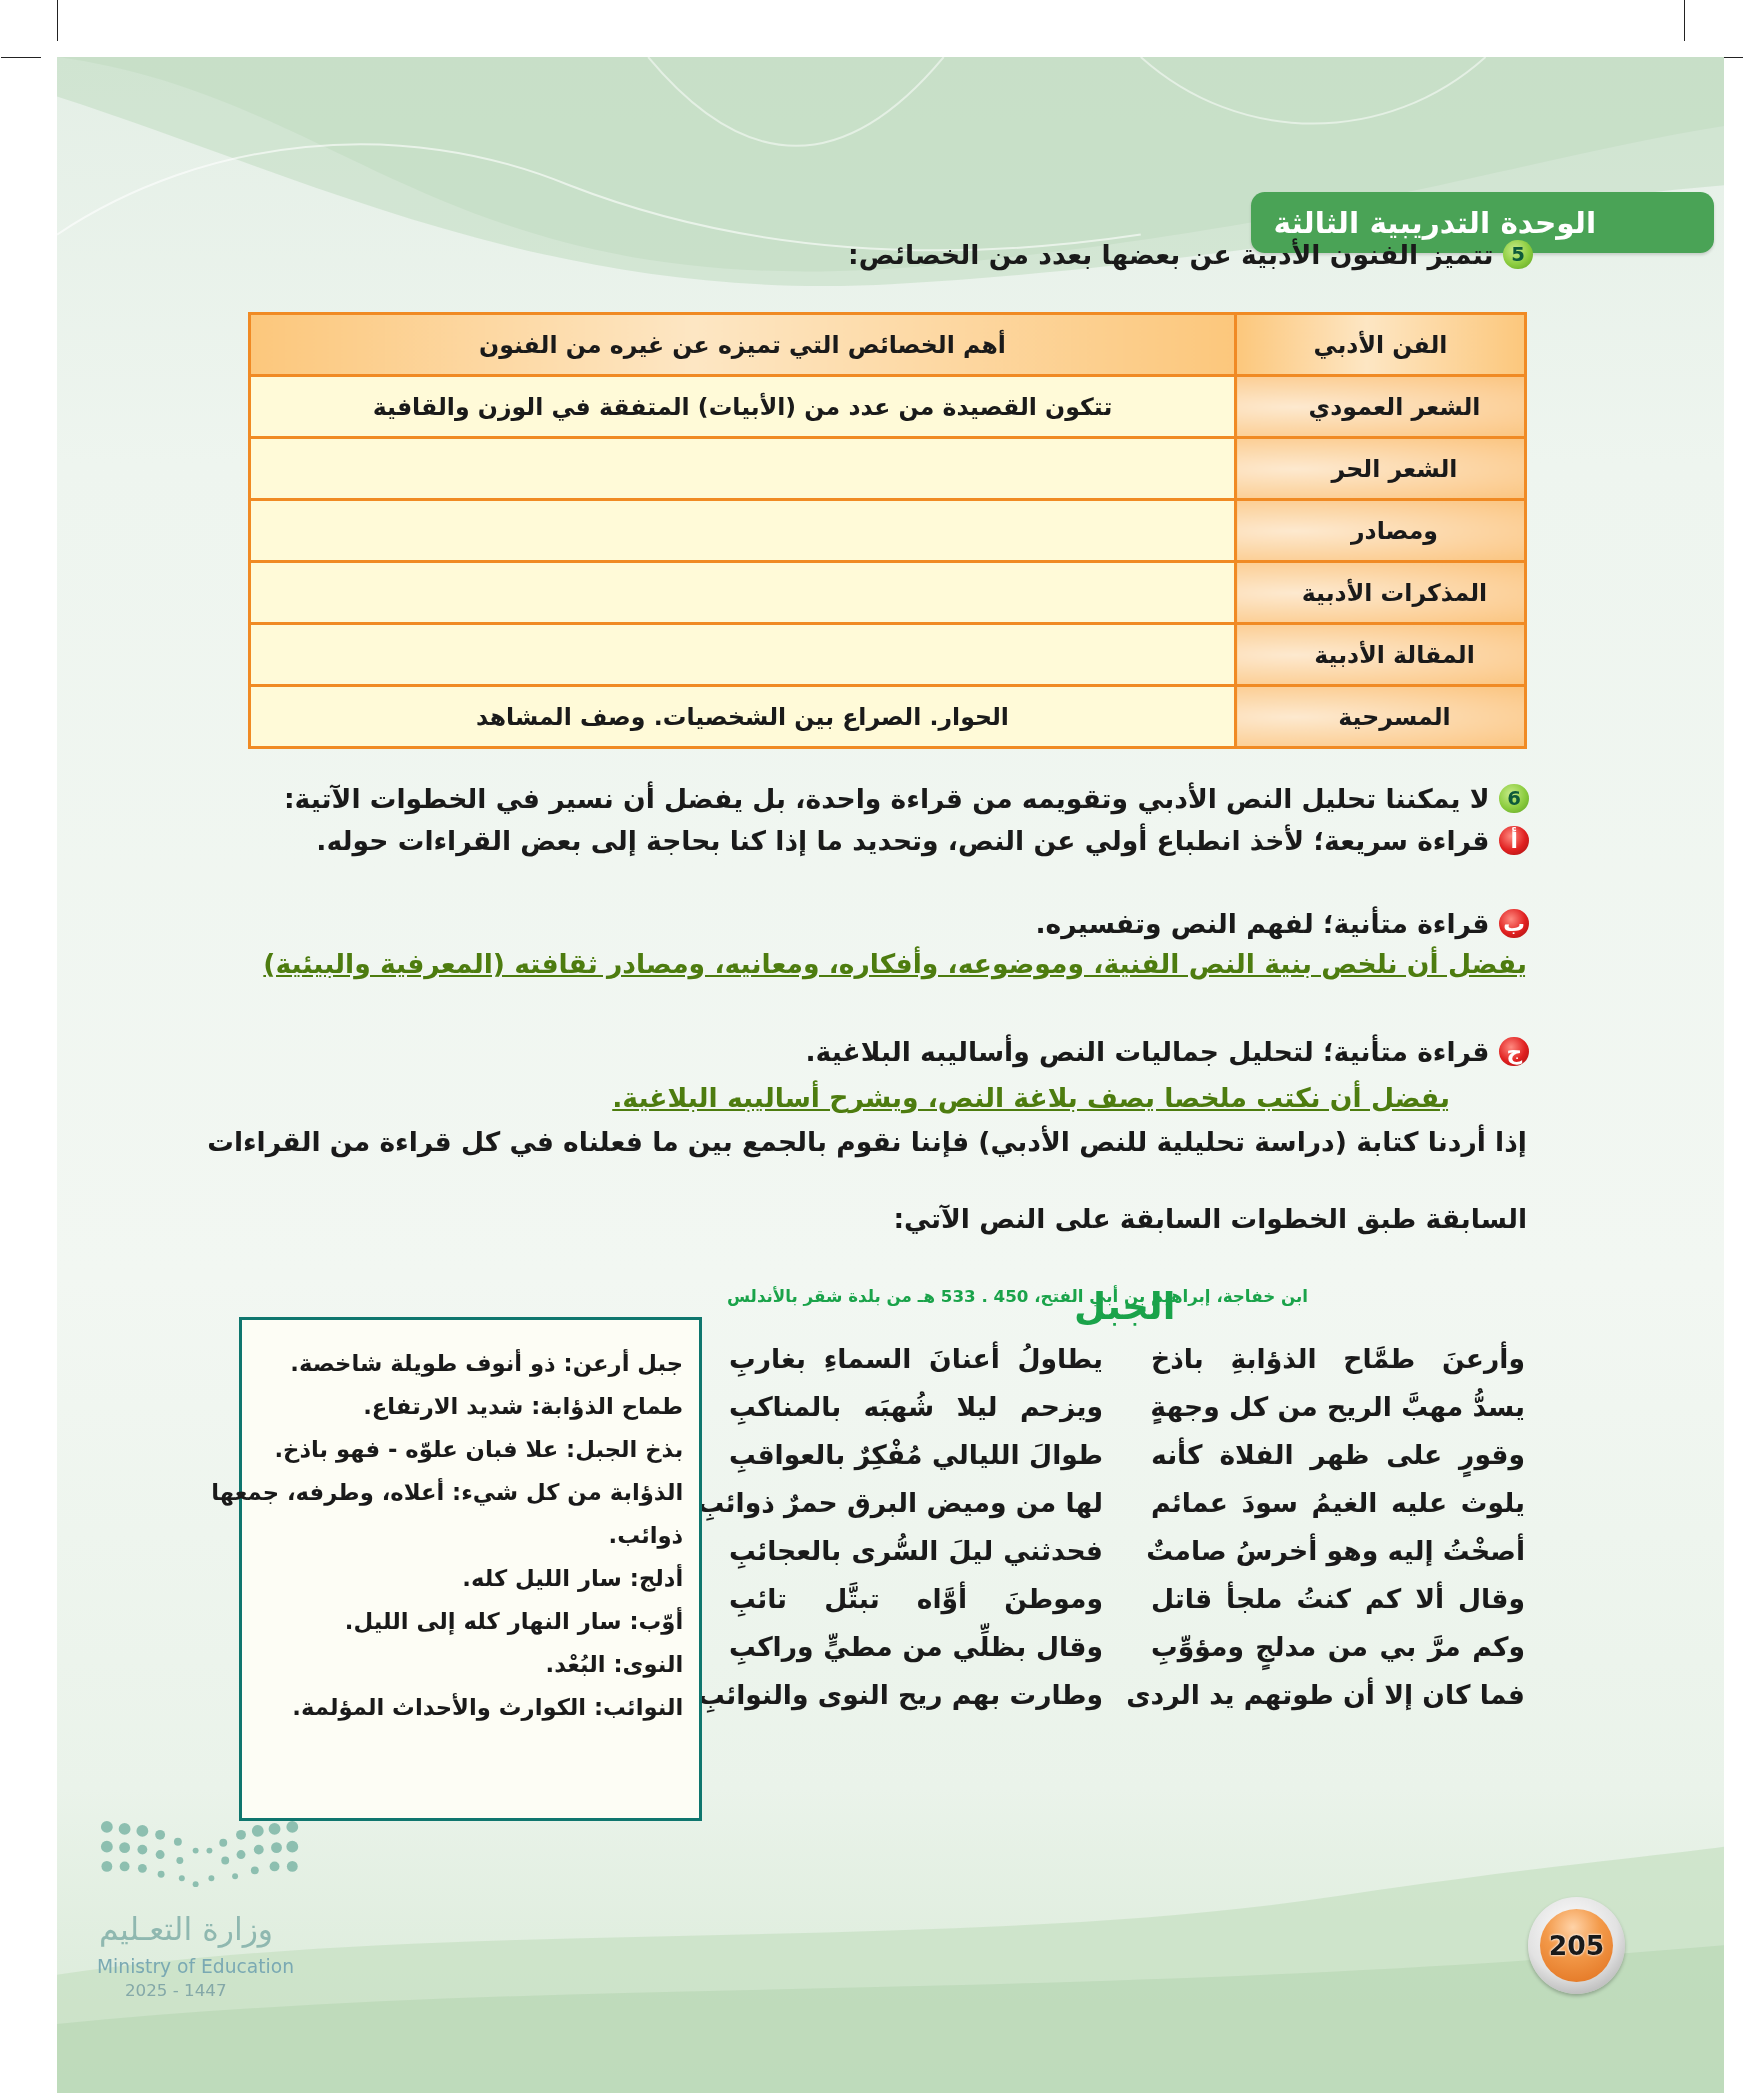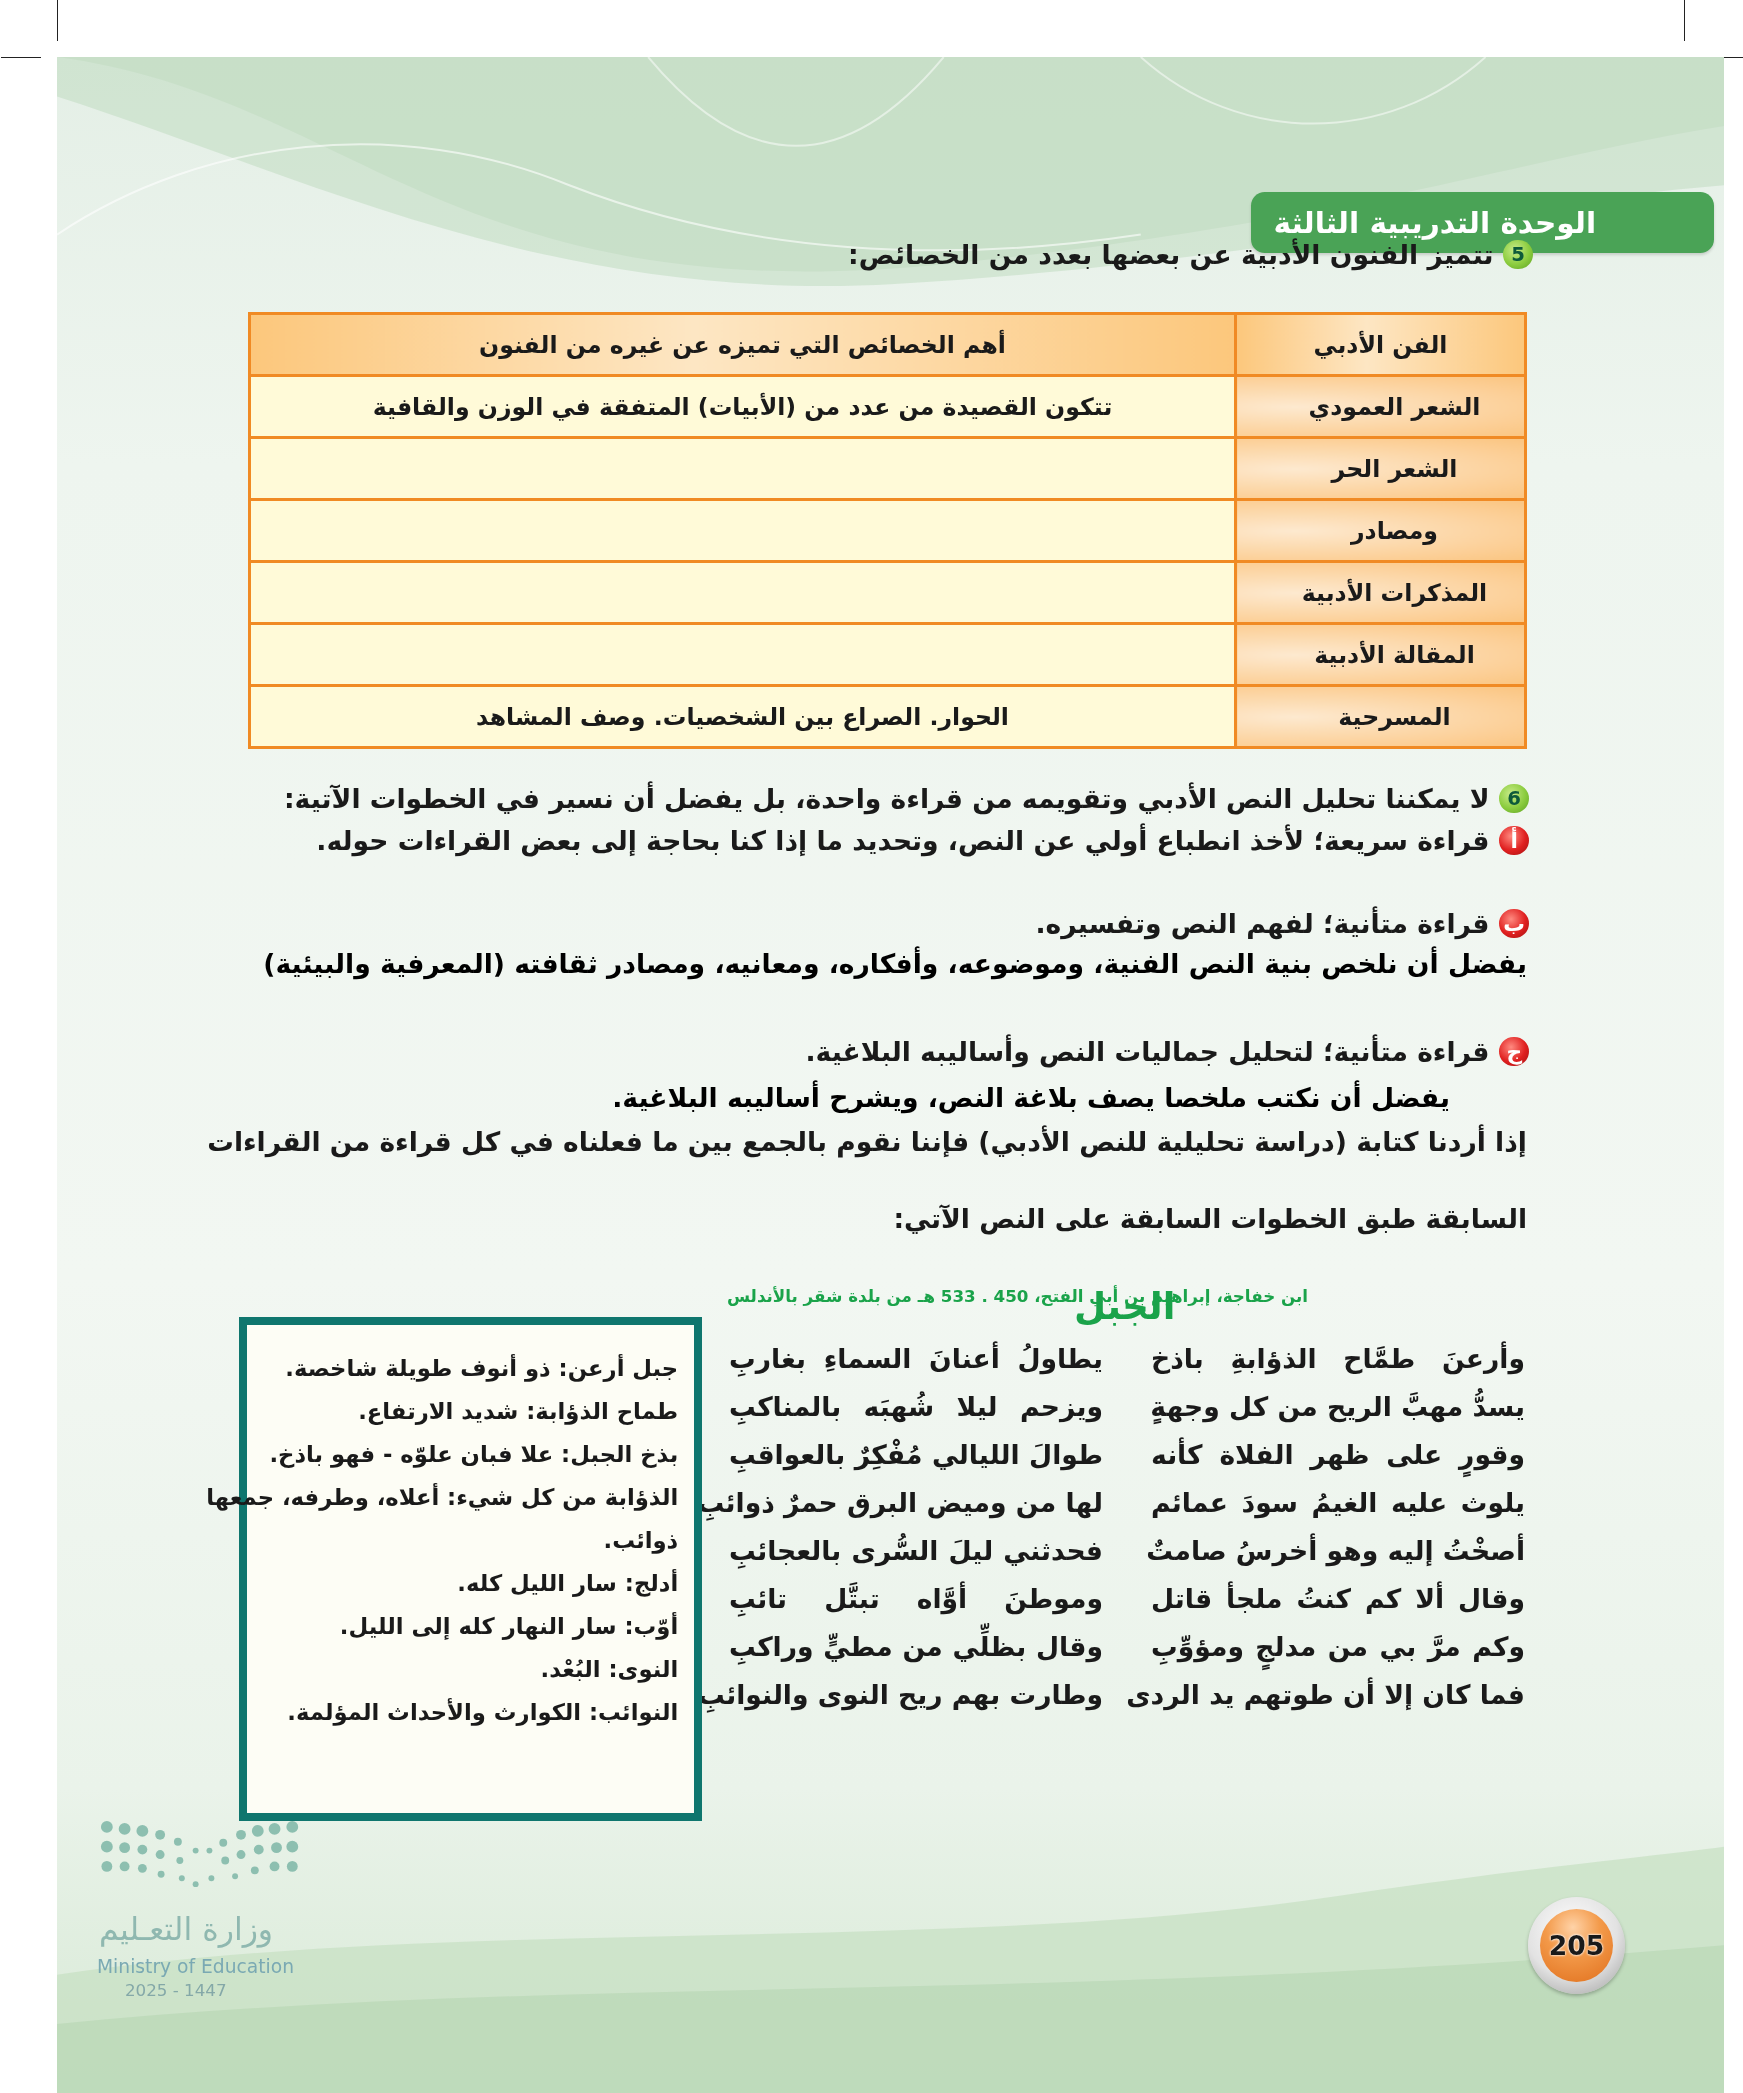--- a/index.html
+++ b/index.html
@@ -35,32 +35,32 @@
     .arts-table {
       position: absolute; right: 217px; top: 312px; width: 1279px;
       border-collapse: collapse; border: 3px solid #f08a24;
     }
     .arts-table td, .arts-table th { border: 3px solid #f08a24; height: 62px; font-weight: bold; font-size: 23.6px; text-align: center; }
     .arts-table th { background: linear-gradient(90deg, #fcc77c 0%, #fde6c3 45%, #fcc77c 100%); }
     .arts-table td.art { width: 290px; background: radial-gradient(ellipse at 20% 50%, #fde9cf 0%, #fbc581 100%); padding-left: 28px; }
     .arts-table td.desc { background: #fffad8; }
 
     .text-line { position: absolute; font-weight: bold; font-size: 26.6px; white-space: nowrap; }
-    .green-text { color: #000000; }
+    .green-text { color: #4d7c0f; text-decoration: underline; }
 
     .poem-title { position: absolute; left: 1074px; top: 1285px; color: #1aa34a; font-weight: bold; font-size: 37px; }
     .poem-author { position: absolute; right: 436px; top: 1286px; color: #1aa34a; font-size: 16.7px; font-weight: bold; }
 
     .poem { position: absolute; right: 219px; top: 1334px; width: 796px; }
     .verse { display: flex; justify-content: space-between; height: 48px; align-items: center; font-weight: bold; font-size: 26.6px; }
     .hemi { width: 374px; text-align: justify; text-align-last: justify; white-space: nowrap; }
 
     .gloss-box {
       position: absolute; left: 239px; top: 1317px; width: 463px; height: 504px;
-      background: #fdfdf5; border: 8px solid #0f766e; padding: 21.7px 15.8px 0 7.9px;
+      background: #fdfdf5; border: 3px solid #0f766e; padding: 21.7px 15.8px 0 7.9px;
     }
     .gloss-line { font-weight: bold; font-size: 22.7px; line-height: 43px; white-space: nowrap; }
 
     .moe-logo { position: absolute; left: 97px; top: 1819px; }
     .moe-ar { position: absolute; left: 99px; top: 1911px; color: #8fb8b0; font-size: 31.5px; }
     .moe-en { position: absolute; left: 97px; top: 1956px; color: #7aa9b3; font-size: 18.7px; }
     .moe-year { position: absolute; left: 97px; top: 1980px; color: #84a8a8; font-size: 16.7px; margin-left: 28px; }
 
     .page-num {
       position: absolute; left: 1528px; top: 1897px; width: 97px; height: 97px; border-radius: 50%;

